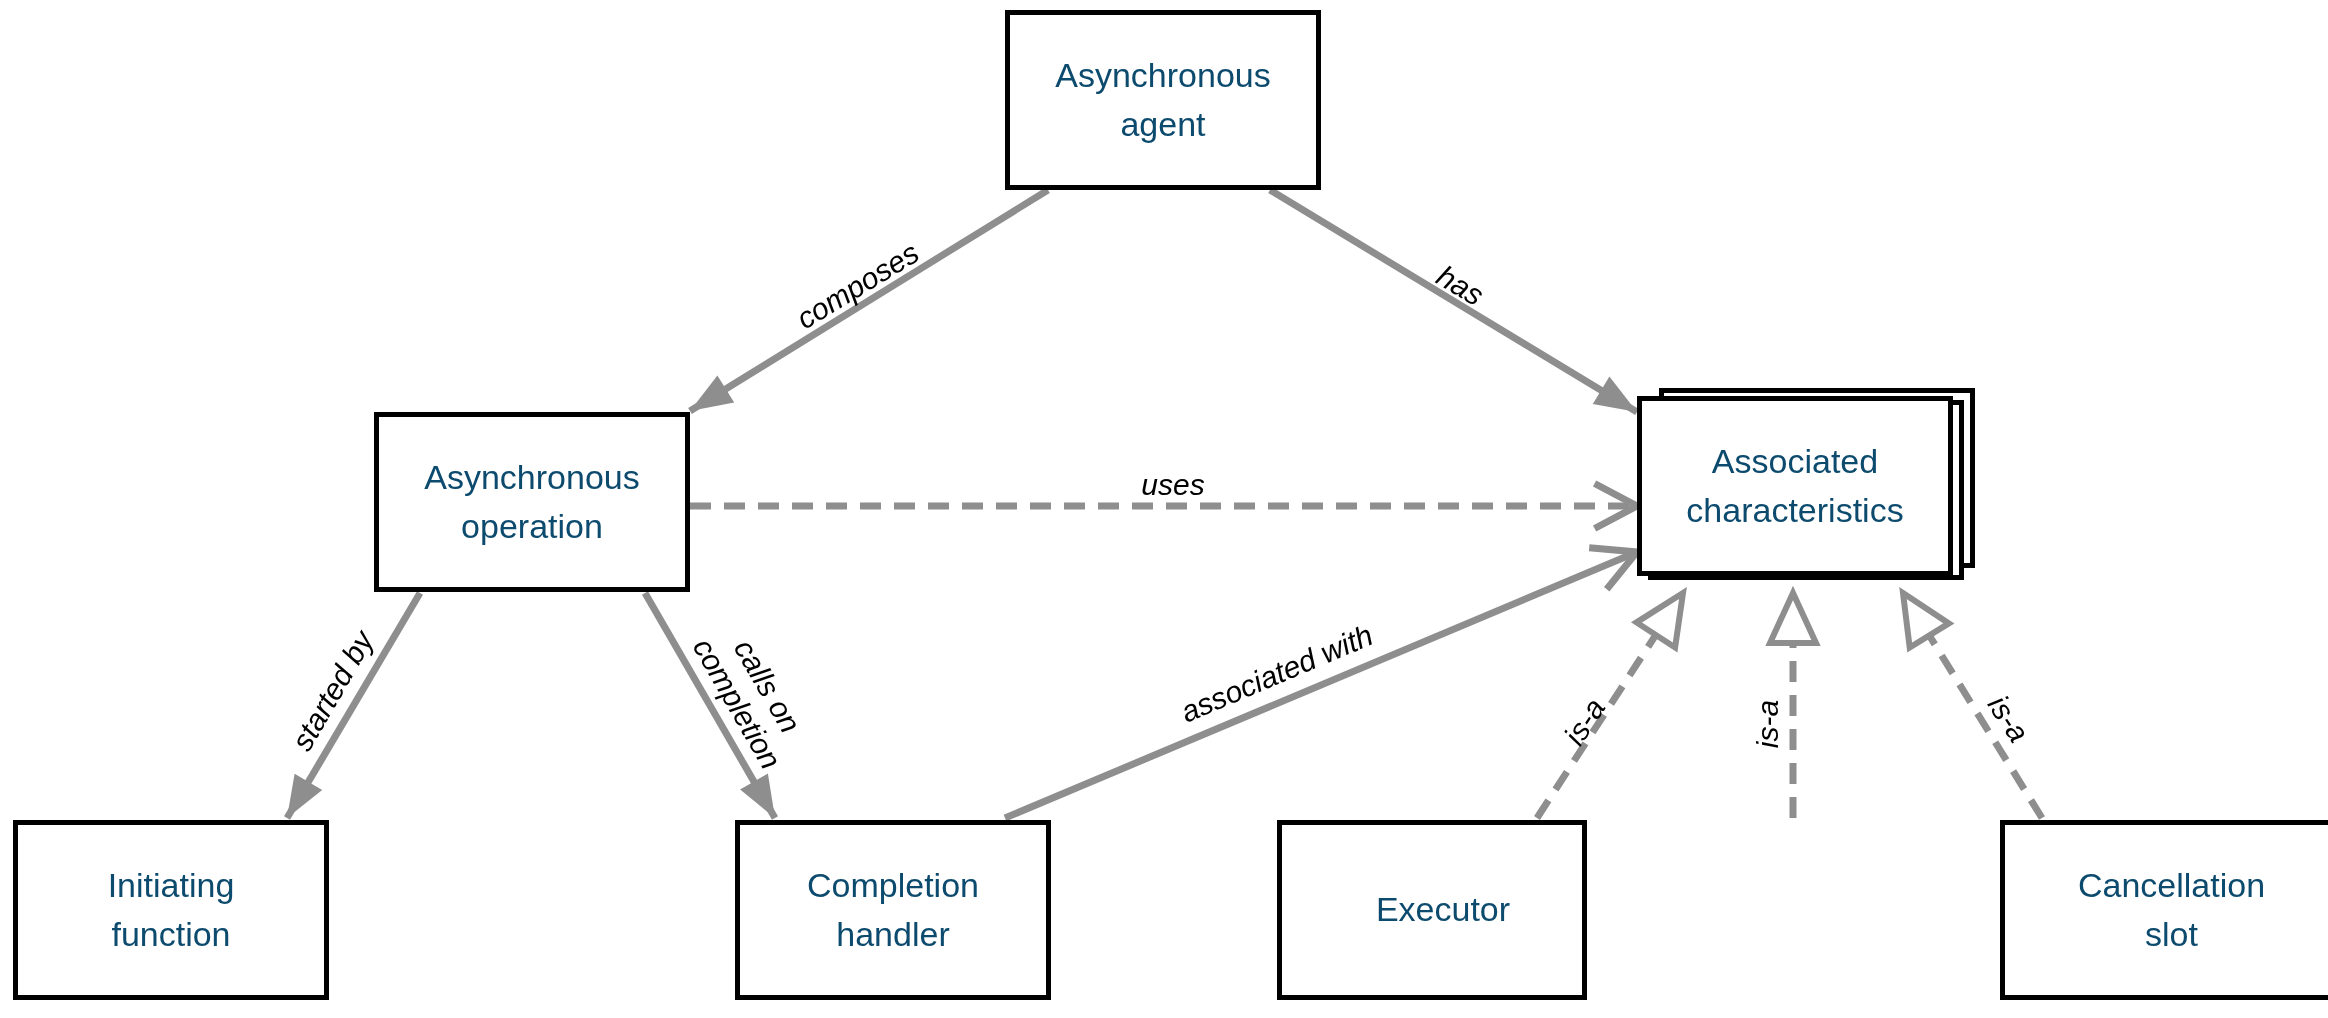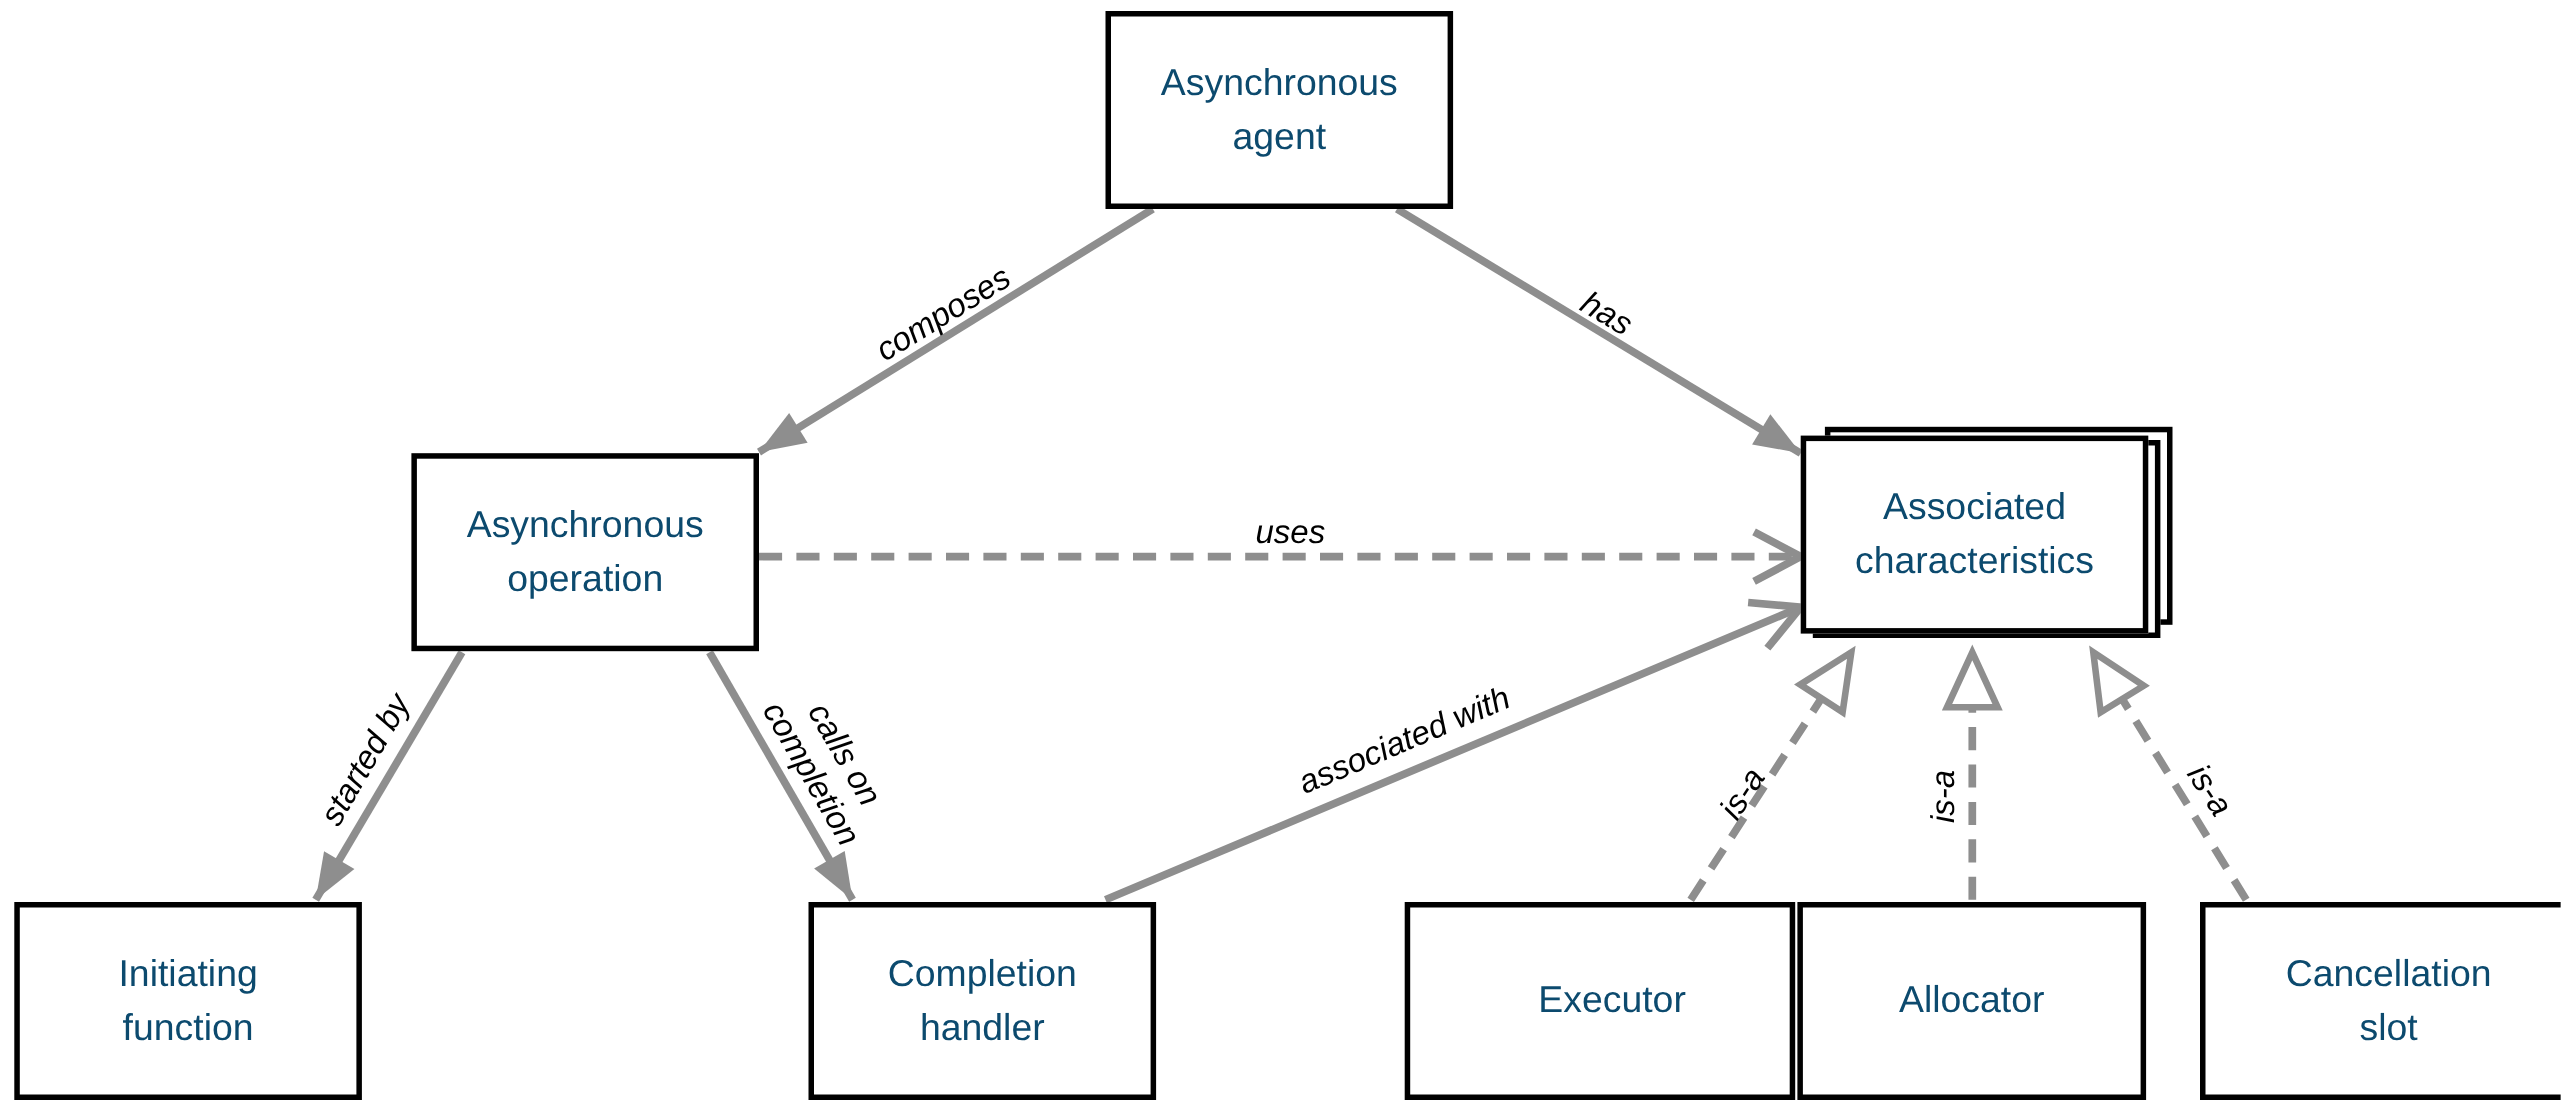--- a/index.html
+++ b/index.html
@@ -122,27 +122,24 @@
   <div class="node" style="left:13px;top:820px;width:316px;height:180px;">
     <div class="node-label">Initiating
 function</div>
   </div>
 
   <div class="node" style="left:735px;top:820px;width:316px;height:180px;">
     <div class="node-label">Completion
 handler</div>
   </div>
 
-  <div class="node" style="left:1277px;top:820px;width:355px;height:180px;padding-left:22px;">
+  <div class="node" style="left:1277px;top:820px;width:310px;height:180px;padding-left:22px;">
     <div class="node-label">Executor</div>
   </div>
 
-  <div class="node" style="left:1634px;top:820px;width:317px;height:180px;">
-    <div class="node-label">Allocator</div>
-  </div>
 
   <div class="node" style="left:2000px;top:820px;width:343px;height:180px;justify-content:center;">
     <div class="node-label">Cancellation
 slot</div>
   </div>
 
   <div class="edge-label" style="left:858px;top:286px;--r:-31.5deg;">composes</div>
   <div class="edge-label" style="left:1460px;top:286px;--r:31deg;">has</div>
   <div class="edge-label" style="left:1173px;top:485px;text-align:right;--r:0deg;">uses</div>
   <div class="edge-label" style="left:333px;top:691px;--r:-60deg;">started by</div>

